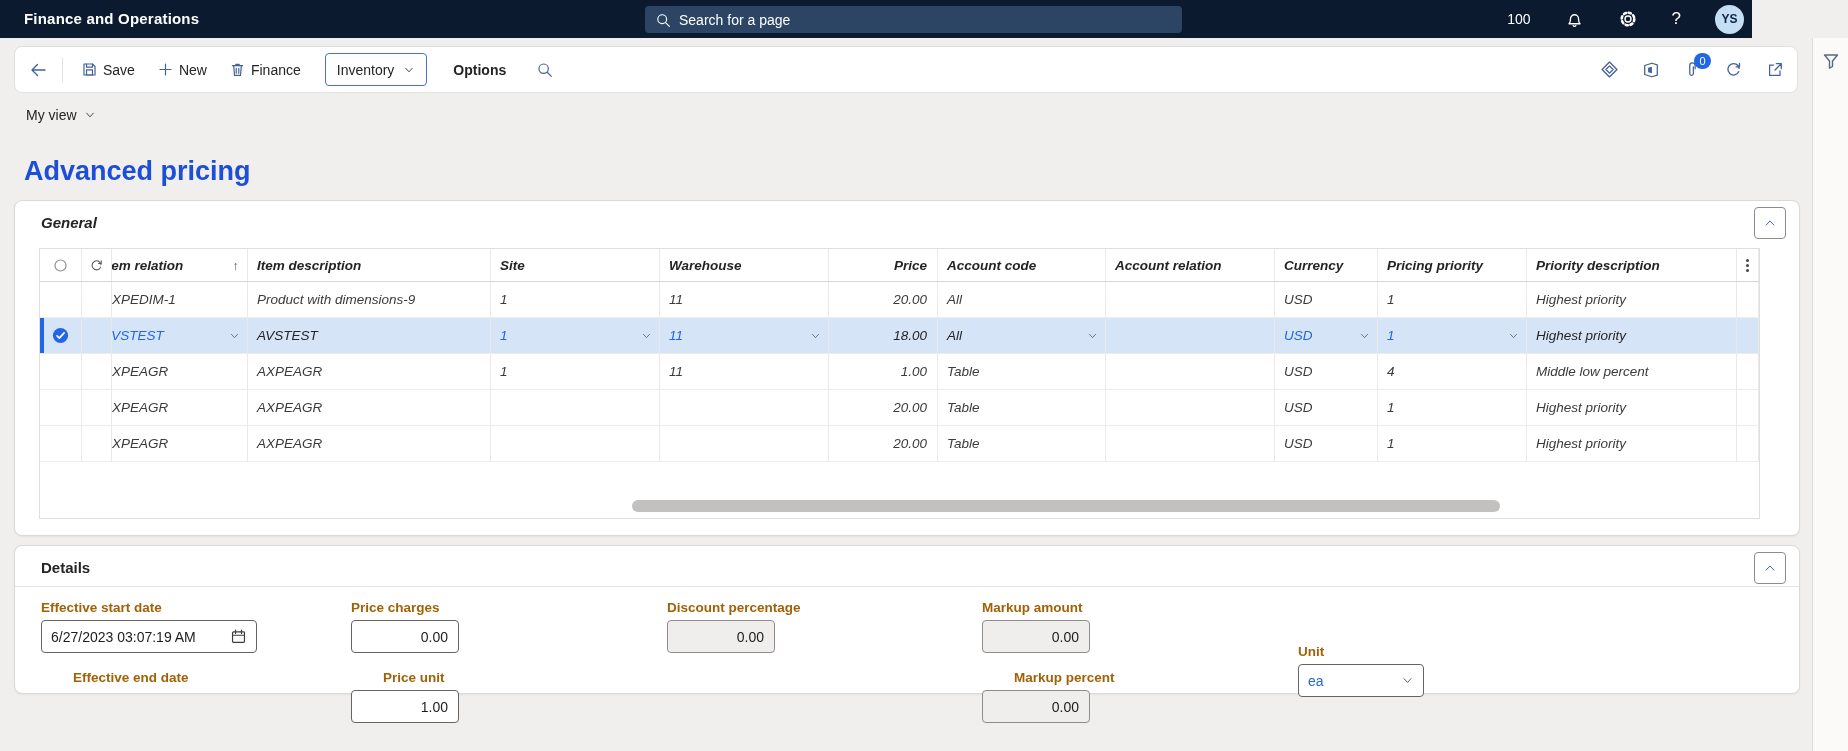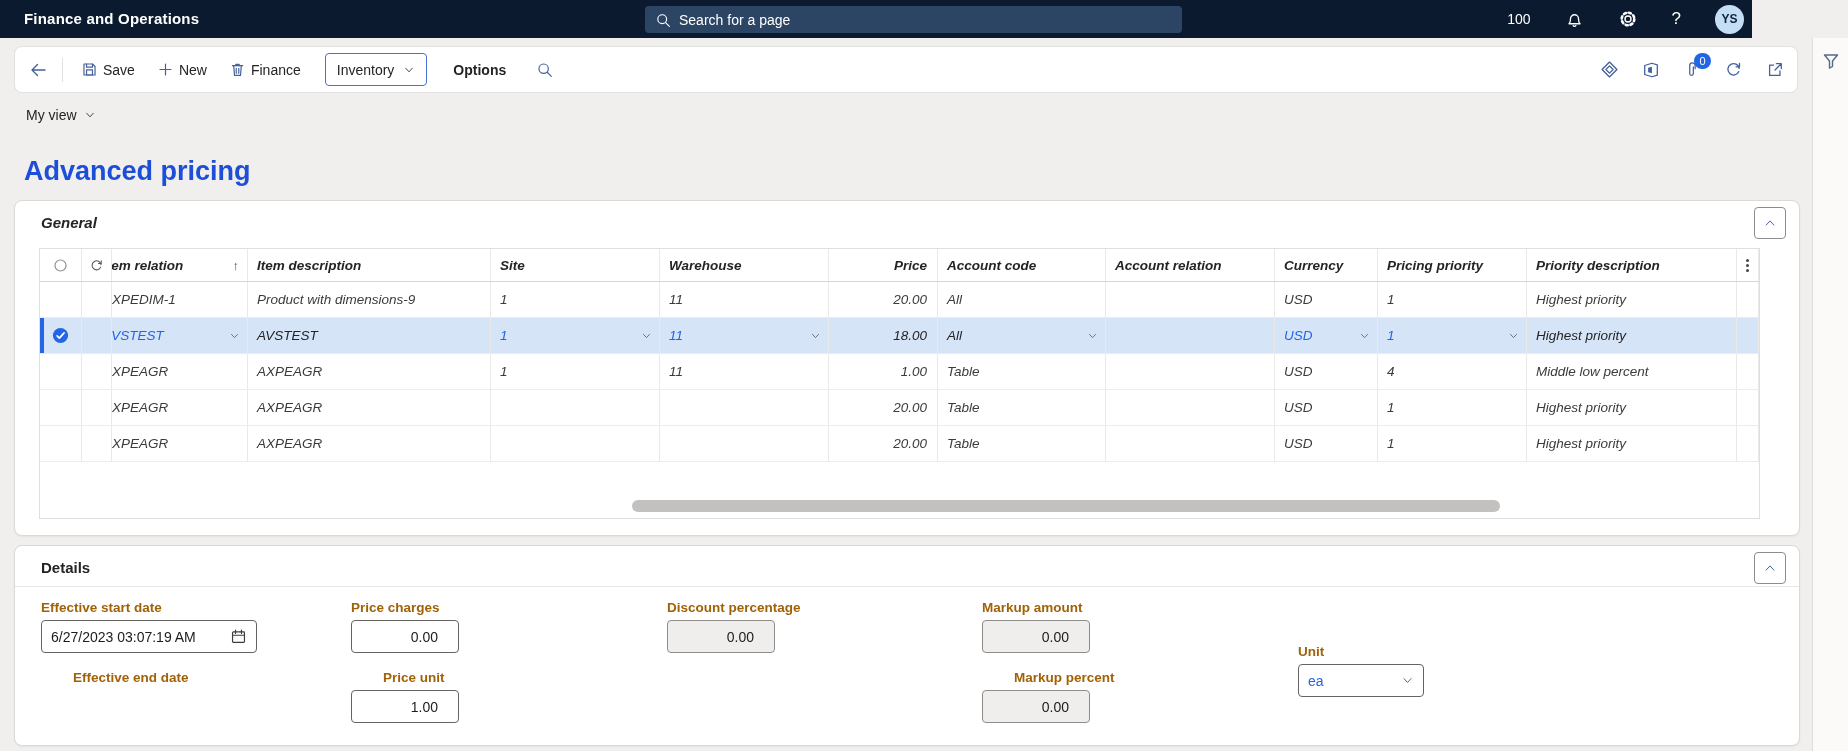--- a/index.html
+++ b/index.html
@@ -44,21 +44,21 @@
   
   .view-sel { position:absolute; left:26px; top:107px; display:flex; align-items:center; gap:7px;
     font-size:14px; color:#242424; cursor:pointer; }
   .view-sel .ic { color:#242424; }
   .page-title { position:absolute; left:24px; top:127px; font-size:27px; font-weight:700; color:#1d4ed8;margin-top:29px; }
 
   
   .card { position:absolute; left:14px; width:1786px; background:#fff; border:1px solid #dbd9d7; border-radius:8px;
     box-shadow:0 1px 2px rgba(0,0,0,.05); }
   .card-general { top:200px; height:336px;font-style:italic; }
-  .card-details { top:545px; height:201px; }
+  .card-details { top:545px; height:149px; }
   .sec-title { position:absolute; left:26px; top:13px; font-size:15px; font-weight:700; color:#242424; }
   .collapse-btn { position:absolute; right:13px; top:6px; width:32px; height:32px; background:#fff;
     border:1px solid #8c8c8c; border-radius:4px; display:flex; align-items:center; justify-content:center;
     color:#44619c; cursor:pointer; }
   .details-divider { position:absolute; left:0; top:40px; width:100%; border-top:1px solid #e8e6e4; }
 
   
   .grid { position:absolute; left:24px; top:47px; width:1721px; height:271px; border:1px solid #e1dfdd; background:#fff; }
   .g-row { display:flex; height:36px; border-bottom:1px solid #edecea; position:relative; }
   .g-row.g-head { height:33px; border-bottom:1px solid #d8d6d4; }
@@ -76,21 +76,21 @@
   .dd { position:absolute; right:7px; top:50%; transform:translateY(-50%); color:#565656; }
   .dots { display:flex; flex-direction:column; gap:2px; }
   .dots i { width:3px; height:3px; border-radius:50%; background:#454545; }
   .hscrollbar { position:absolute; left:592px; top:251px; width:868px; height:12px; border-radius:6px; background:#c3c1bf; cursor:grab; }
 
   
   .fld-label { position:absolute; font-size:13.5px; font-weight:600; color:#a16207; }
   .fld-input { position:absolute; height:33px; border:1px solid #666463; border-radius:4px; background:#fff;
     display:flex; align-items:center; padding:0 9px; font-size:14px; color:#1c1c1c; cursor:text; }
   .fld-input .cal { margin-left:auto; color:#3d3d3d; }
-  .fld-input.num { justify-content:flex-end; padding-right:20px; }
+  .fld-input.num { justify-content:flex-end; padding-right:10px; }
   .fld-input.dis { background:#efeeec; border-color:#8f8d8b; cursor:default; }
   .fld-input.combo { justify-content:space-between; cursor:pointer; }
   .fld-input.combo .val { color:#2266e3; }
   .fld-input.combo .ic { color:#565656; }
 
   .c1 { left:26px; }  .c2 { left:336px; } .c3 { left:652px; } .c4 { left:967px; } .c5 { left:1283px;margin-top:44px; }
   .r1l { top:54px; }  .r1i { top:74px; }  .r2l { top:124px;padding-left:32px; } .r2i { top:144px; }
   .w-date { width:216px; } .w-num { width:108px; } .w-combo { width:126px; }
 </style>
 </head>

